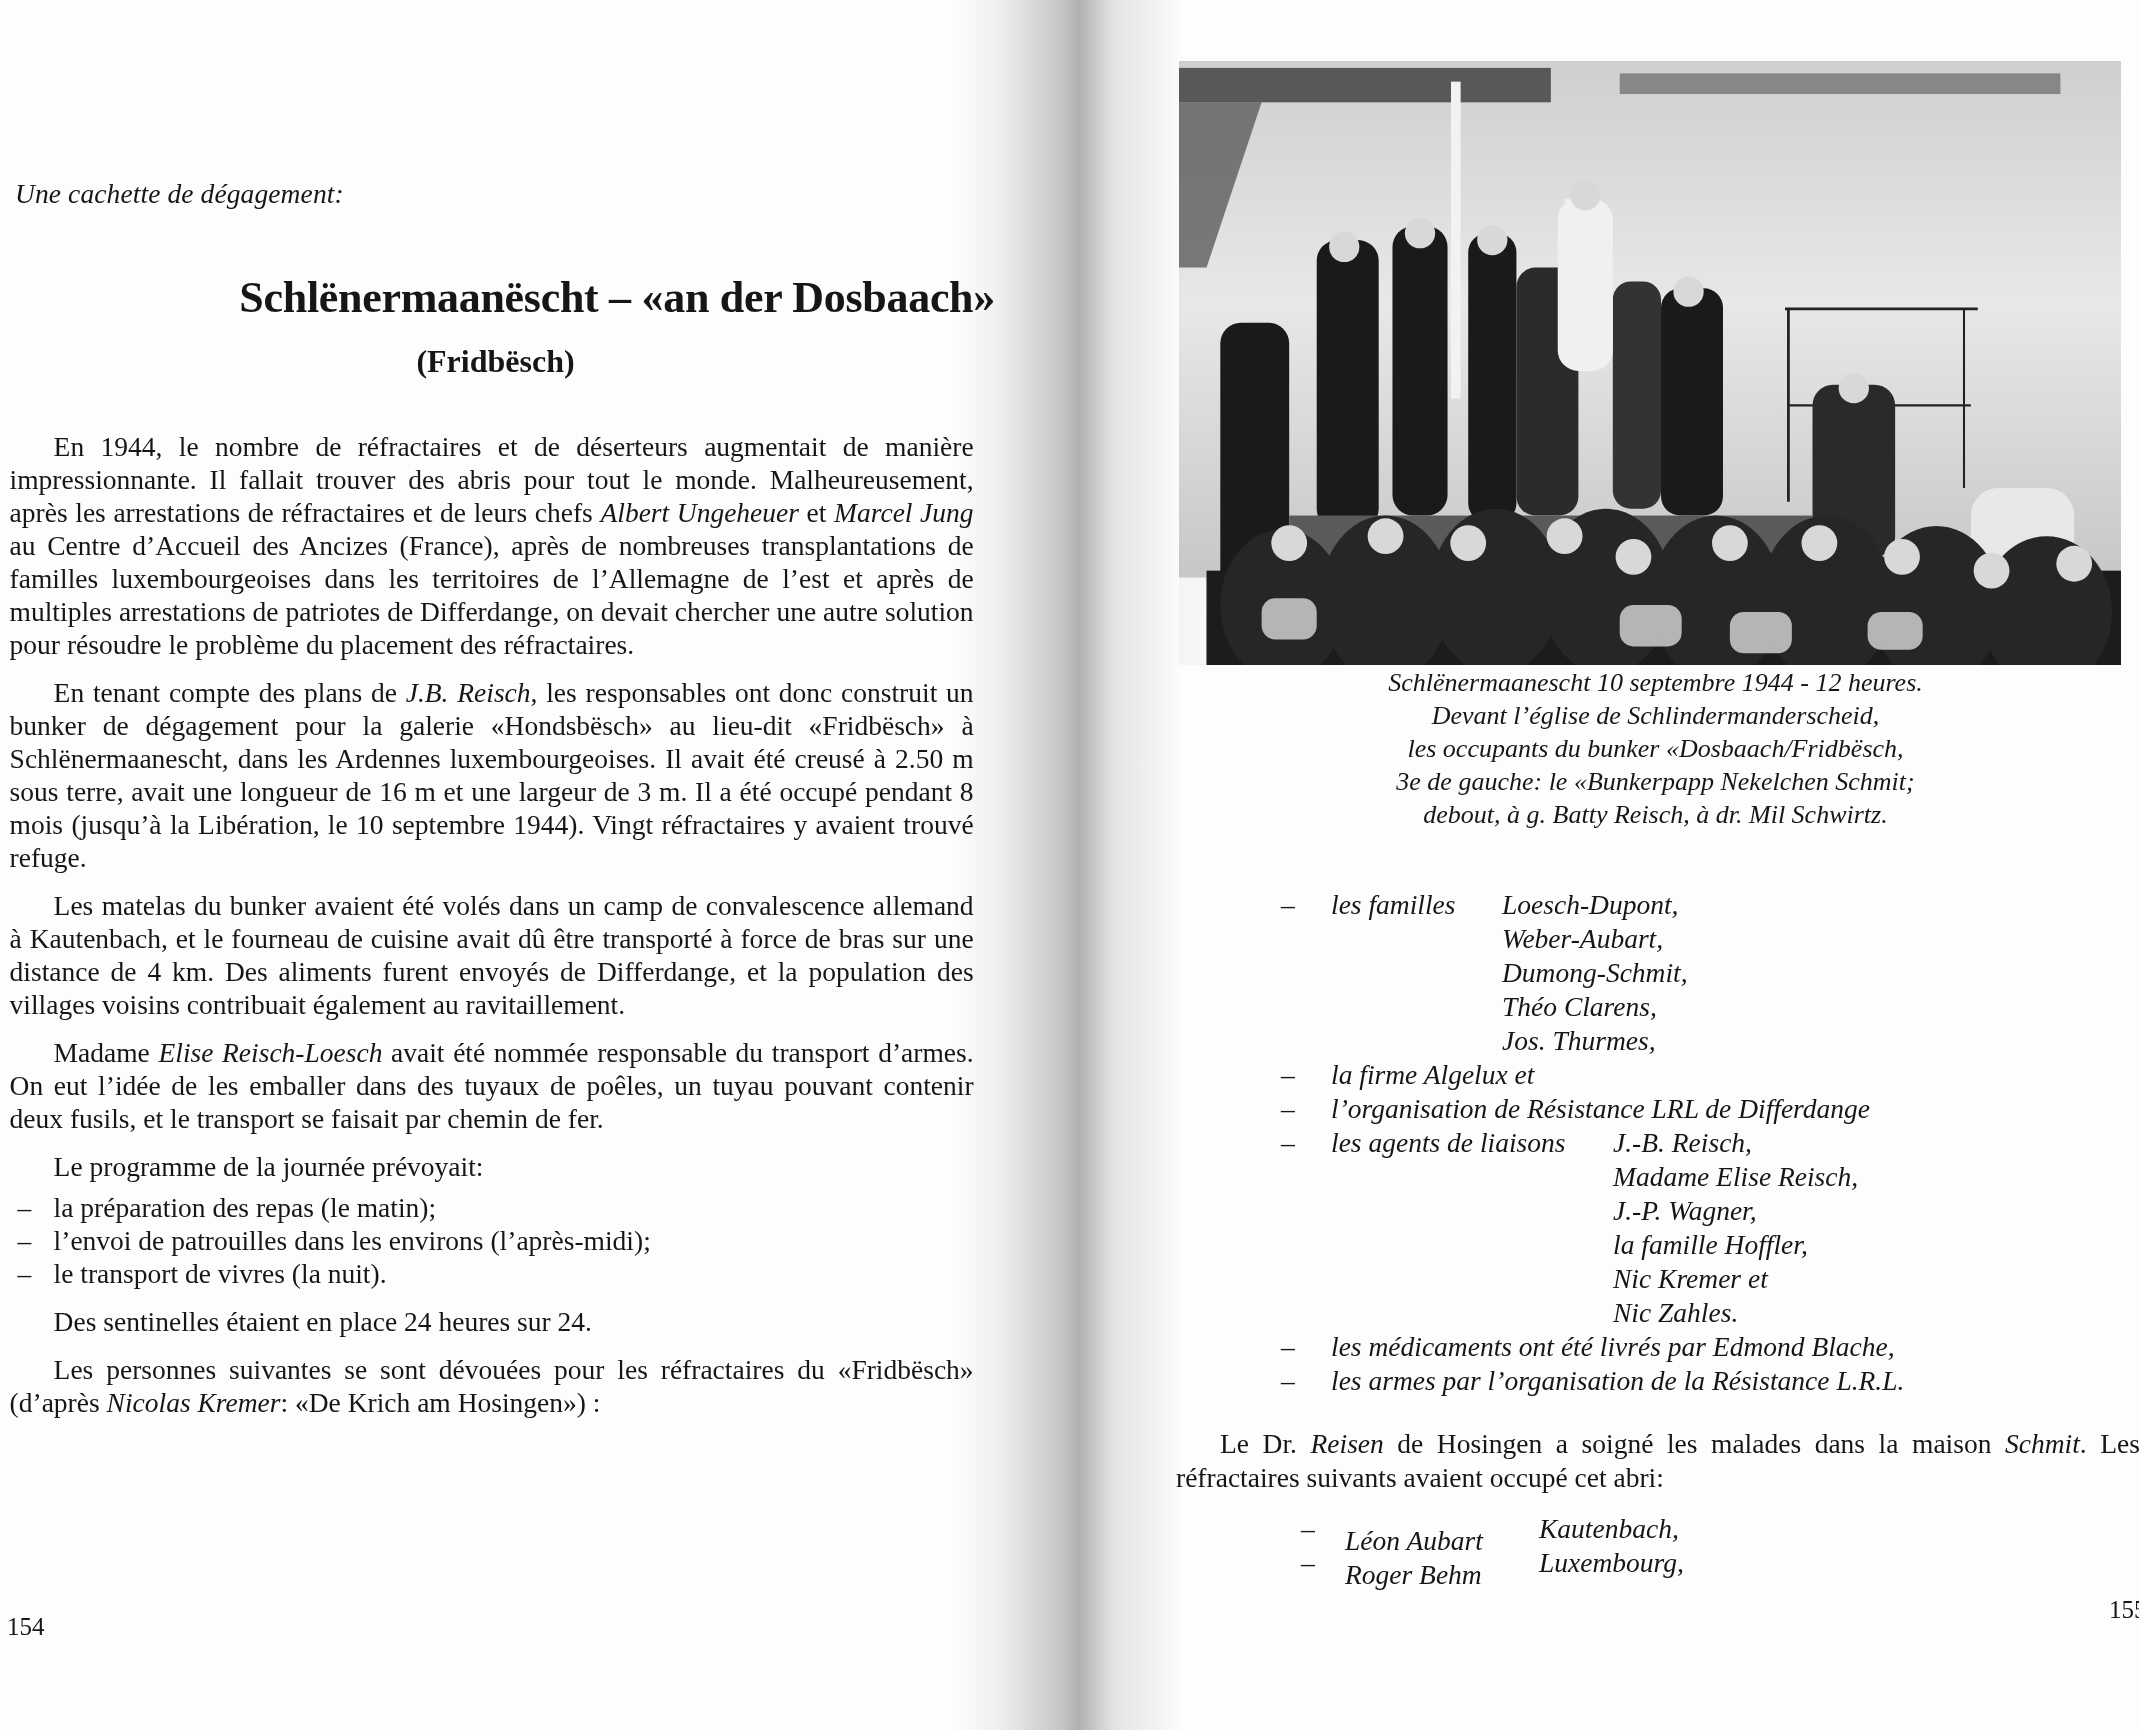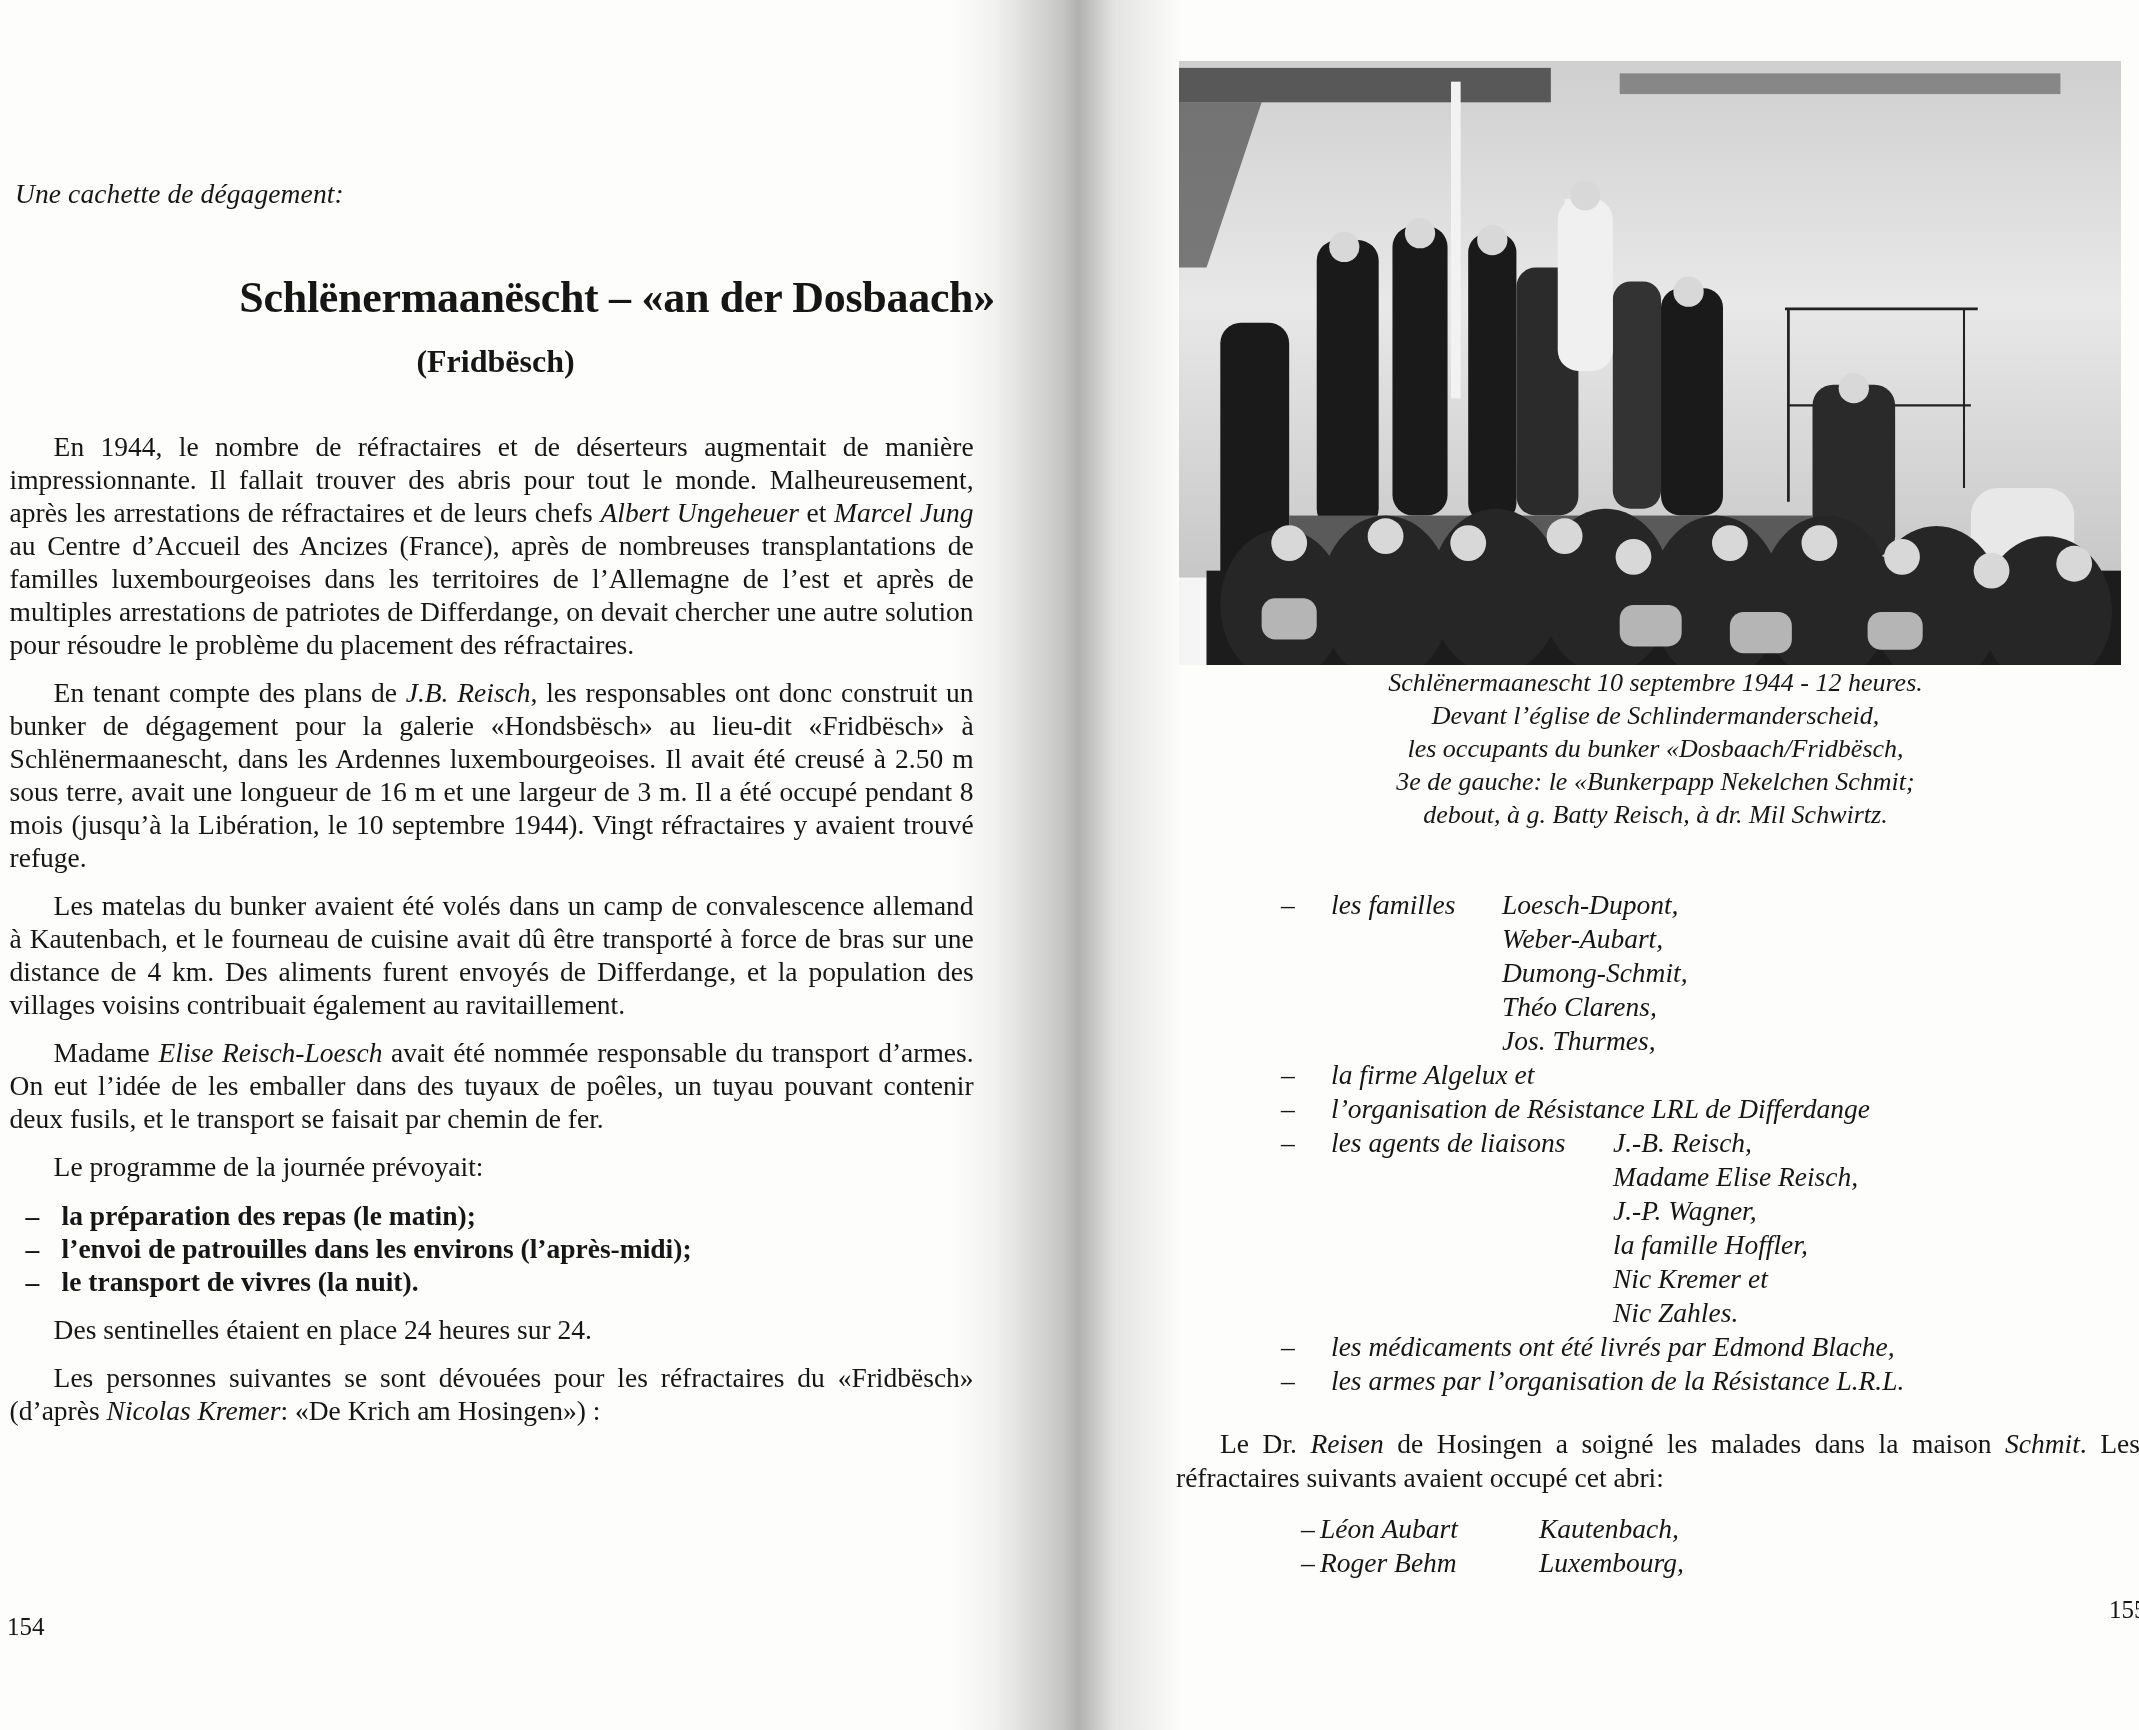--- a/index.html
+++ b/index.html
@@ -31,21 +31,21 @@
   .subtitle {
     position:absolute; left:0; width:991px; top:343px; text-align:center;
     font-weight:bold; font-size:32px;
   }
   .body {
     position:absolute; left:9.6px; width:964px; top:430px;
     font-size:27.5px; line-height:33px; text-align:justify;
   }
   .body p { margin:0 0 15px 0; text-indent:44px; }
   .body i { font-style:italic; }
-  .dash-list { list-style:none; margin:16px; padding:0;font-weight:bold; }
+  .dash-list { list-style:none; margin:8px; padding:0; }
   .dash-list li { padding-left:36px; position:relative; }
   .dash-list li::before { content:"–"; position:absolute; left:0; }
   .program-intro { margin:0 !important; }
 
   .pagenum { position:absolute; font-size:25px; }
   .pagenum-left { left:6.9px; top:1613px; }
   .pagenum-right { left:2109px; top:1596px; }
 
   .photo {
     position:absolute; left:1179px; top:61px; width:942px; height:604px;
@@ -75,21 +75,21 @@
   }
   .rbody p { margin:0; text-indent:44px; }
   .rbody i { font-style:italic; }
 
   .refr {
     position:absolute; left:1301px; top:1512px;
     font-style:italic; font-size:27.5px; line-height:34px;
   }
   .refr .row { position:relative; height:34px; width:551px; white-space:nowrap; }
   .refr .dash { position:absolute; left:0; }
-  .refr .name { position:absolute; left:19px; }
+  .refr .name { position:absolute; left:44px;margin-top:12px; }
   .refr .place { position:absolute; left:238px; }
 </style>
 </head>
 <body>
 
 <div class="spread">
 
   <div class="page page-left">
     <div class="kicker">Une cachette de dégagement:</div>
     <div class="title">Schlënermaanëscht – «an der Dosbaach»</div>

